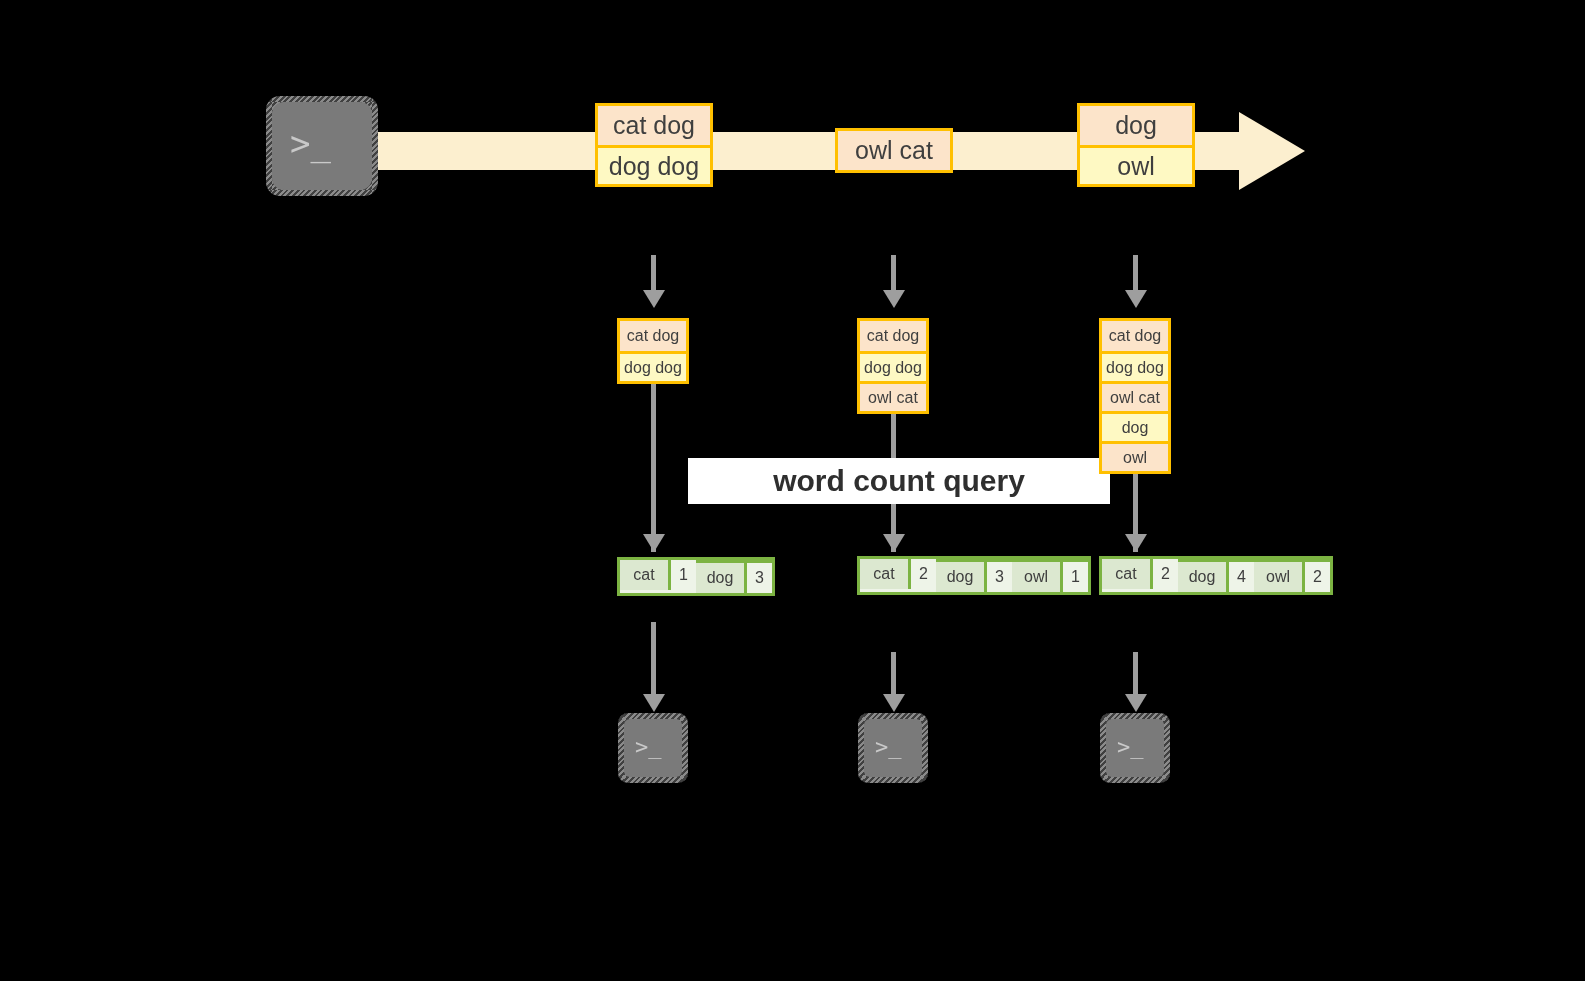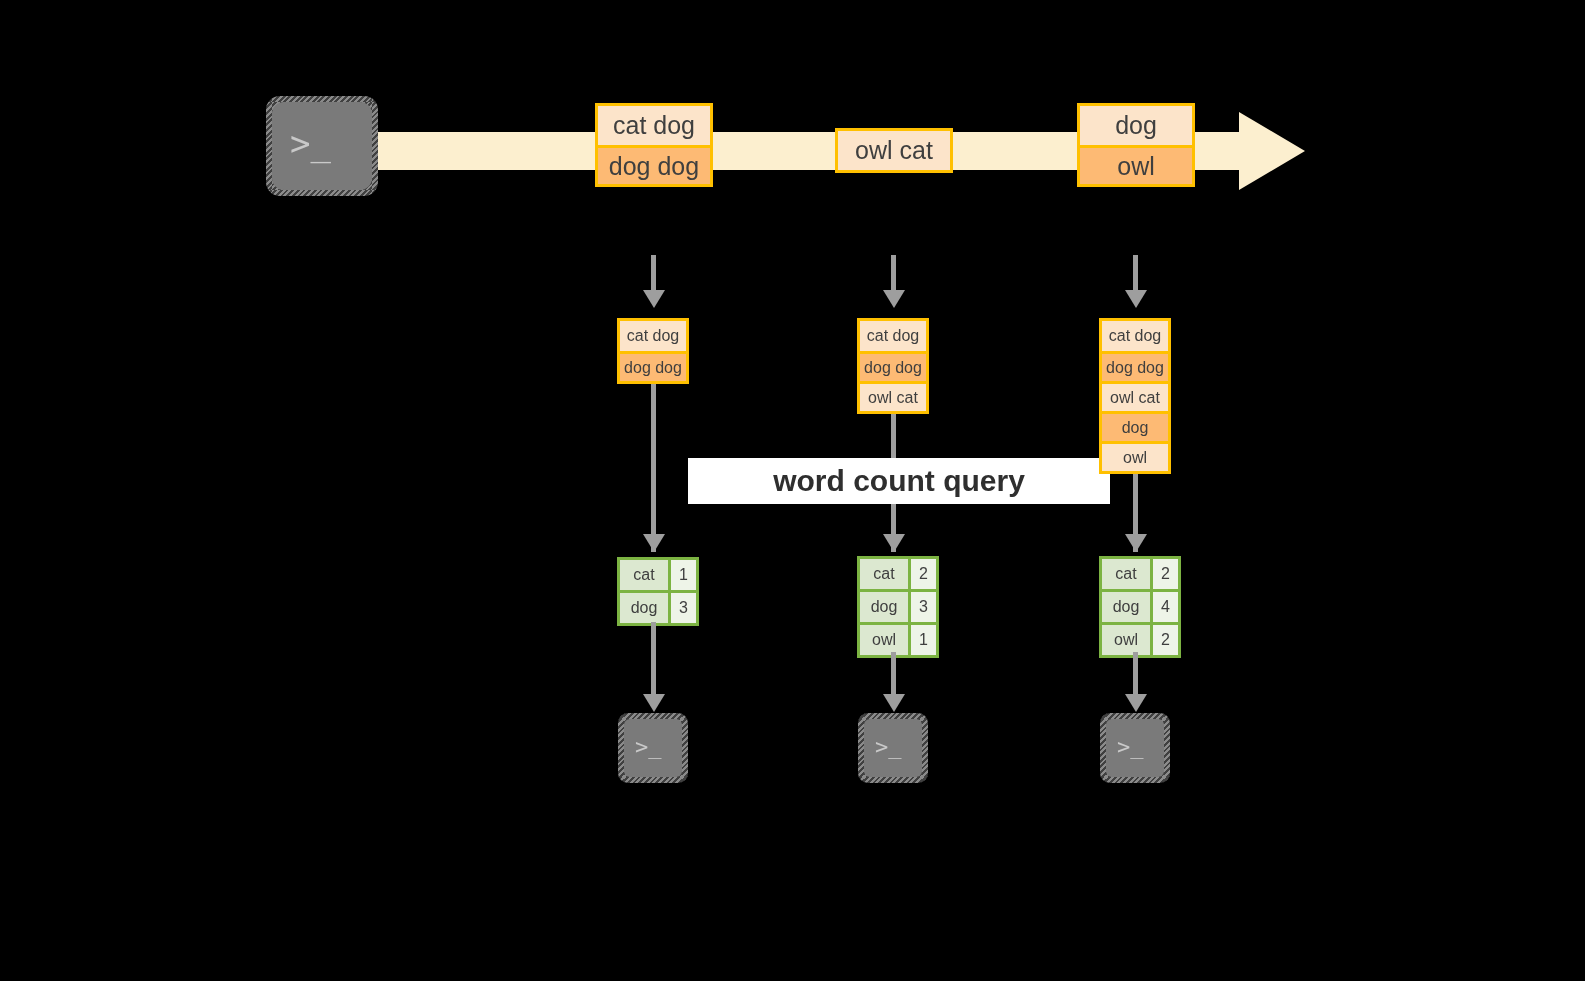--- a/index.html
+++ b/index.html
@@ -86,37 +86,37 @@
   .rec .cell {
     box-sizing: border-box;
     display: flex;
     align-items: center;
     justify-content: center;
     color: #3f3f3f;
     white-space: nowrap;
   }
   .rec .cell + .cell { border-top: 3px solid #ffc000; }
   .cell.shade { background: #fce4ca; }
-  .cell.pale  { background: #fdba74; }
+  .cell.pale  { background: #fef9c3; }
 
   
   .rec-lg { }
   .rec-lg .cell { font-size: 25px; height: 39px; }
 
   
   .rec-sm .cell { font-size: 16px; height: 30px; }
 
   
   .tbl {
     position: absolute;
     box-sizing: border-box;
     border: 3px solid #7cb342;
     background: #eef4e8;
     display: flex;
-    flex-direction: column;
+    flex-direction: row;
   }
   .tbl .row {
     display: flex;
     height: 30px;
   }
   .tbl .row + .row { border-top: 3px solid #7cb342; }
   .tbl .k, .tbl .v {
     box-sizing: border-box;
     display: flex;
     align-items: center;

